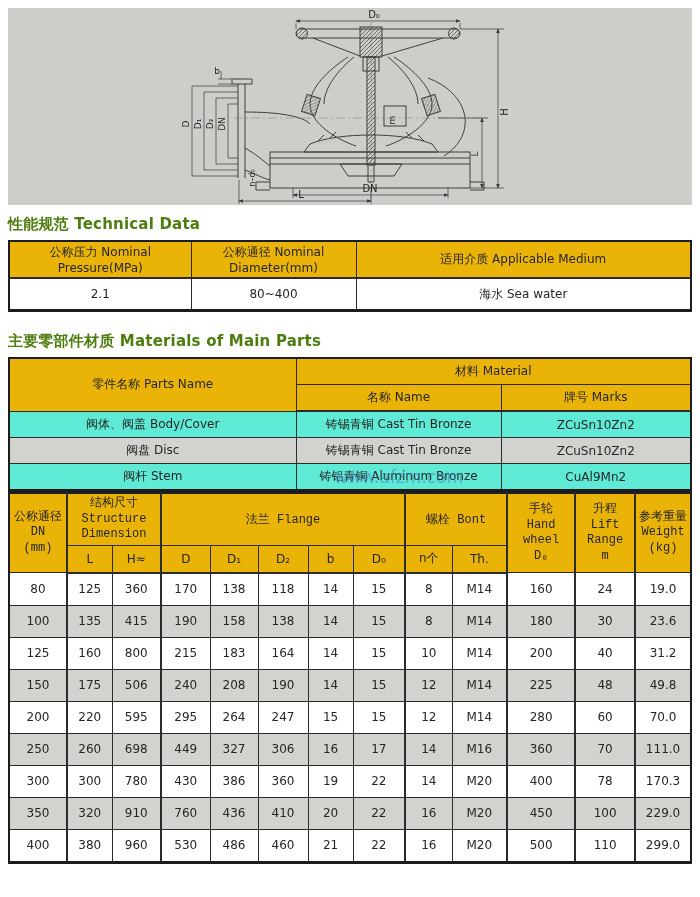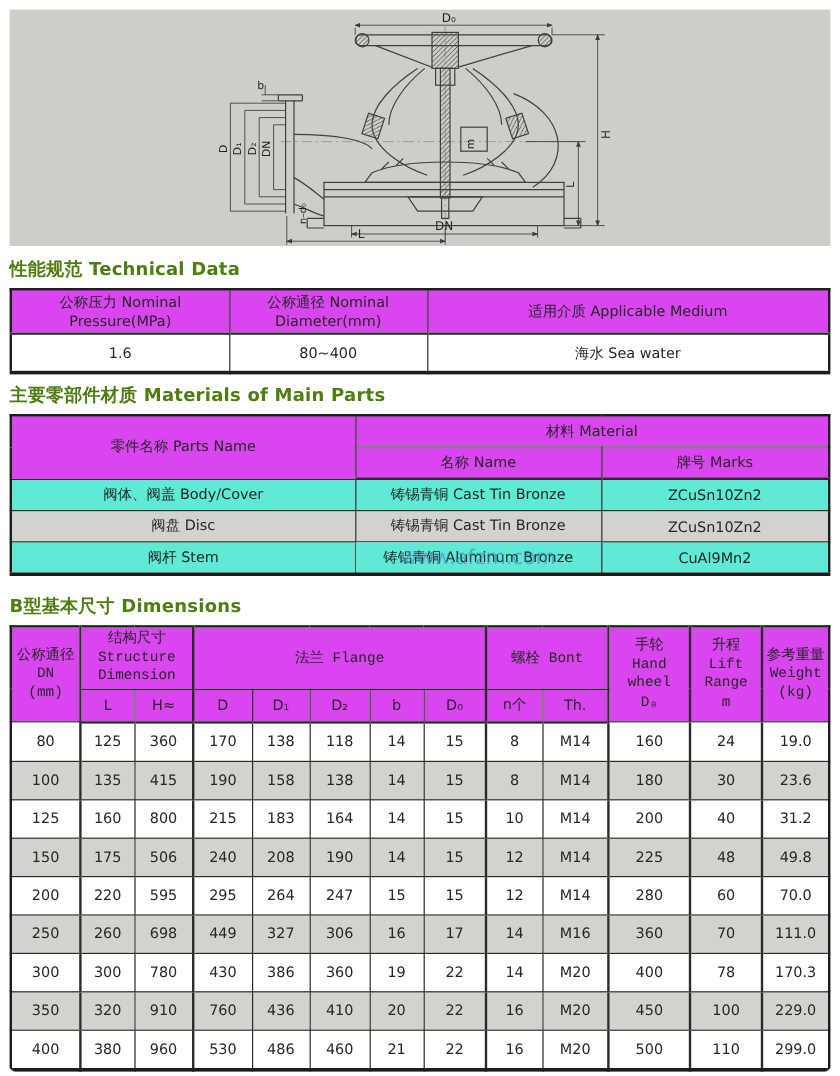--- a/index.html
+++ b/index.html
@@ -1,25 +1,25 @@
 <!DOCTYPE html>
 <html><head>
 <meta charset="utf-8">
 <style>
   html,body{margin:0;padding:0;background:#ffffff;}
   body{font-family:"DejaVu Sans","Liberation Sans",sans-serif;color:#262626;}
   .page{width:700px;height:897px;overflow:hidden;box-sizing:border-box;padding:8px;background:#fff;border-radius:25px;}
   .drawing{width:684px;height:197px;background:#cdcdc9;position:relative;}
   .title{font-weight:bold;font-size:15px;color:#4d7c0f;margin:10px 0 6px 0;letter-spacing:0.2px;}
-  .title.t2t{margin-top:8px;}
+  .title.t2t{margin-top:20px;}
   .title.t3t{margin-top:16px;}
   table.t{border-collapse:collapse;width:684px;table-layout:fixed;border:2px solid #1c1c1c;border-bottom-width:3px;}
   table.t th,table.t td{border:1px solid #2b2b2b;text-align:center;vertical-align:middle;
       font-size:12px;font-weight:normal;padding:2px 1px;color:#262626;overflow:hidden;}
-  table.t thead th{background:#d946ef;}
+  table.t thead th{background:#eab308;}
   table.t thead tr:last-child th{border-bottom-width:2px;}
   .t1 th{height:26px;}
   .t1 td{height:26px;background:#fff;}
   .t2 th,.t2 td{height:21px;margin-left:24px;}
   .t2 td{background:#5eead4;}
   .t3 thead tr:first-child th{height:42px;font-family:Liberation Mono, monospace;}
   .t3 thead tr:last-child th{height:22px;}
   .t3 td{height:27px;background:#fff;}
   tr.alt td{background:#d2d2ce !important;}
   .gb{border-left-width:2px !important;}
@@ -123,21 +123,21 @@
       </colgroup>
     <thead>
       <tr>
         <th>公称压力 Nominal Pressure(MPa)</th>
         <th>公称通径 Nominal Diameter(mm)</th>
         <th>适用介质 Applicable Medium</th>
       </tr>
     </thead>
     <tbody>
       <tr>
-        <td>1.6</td>
+        <td>2.1</td>
         <td>80~400</td>
         <td>海水 Sea water</td>
       </tr>
     </tbody>
   </table>
 
   <div class="title t2t">主要零部件材质 Materials of Main Parts</div>
   <table class="t t2">
     <colgroup>
         <col style="width:287px">
@@ -169,21 +169,20 @@
         <td>阀杆 Stem</td>
         <td class="wm-cell">
           <span>铸铝青铜 Aluminum Bronze</span>
           <span class="wm">www.afzm.com</span>
         </td>
         <td>CuAl9Mn2</td>
       </tr>
     </tbody>
   </table>
 
-  <div class="title t3t">B型基本尺寸 Dimensions</div>
   <table class="t t3">
     <colgroup>
       <col style="width:58px">
         <col style="width:45px">
         <col style="width:49px">
       <col style="width:49px">
         <col style="width:48px">
         <col style="width:50px">
         <col style="width:45px">
         <col style="width:52px">

